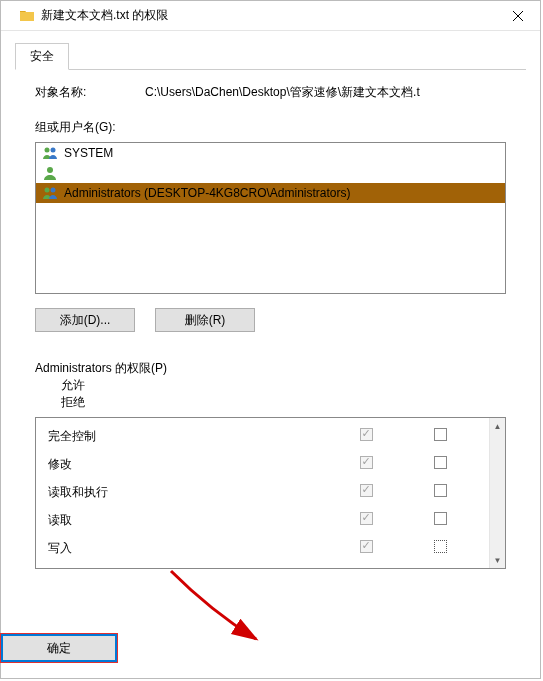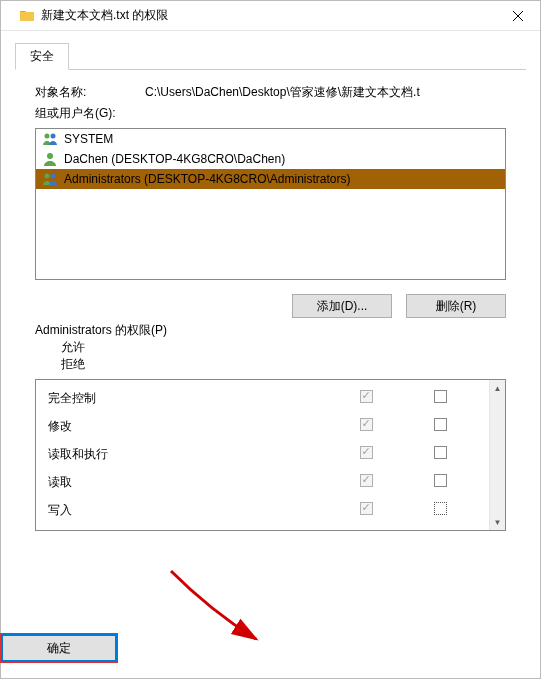--- a/index.html
+++ b/index.html
@@ -6,29 +6,29 @@
 body { font-family: "Microsoft YaHei", "Segoe UI", sans-serif; font-size: 12px; background: #fff; width: 543px; height: 681px; position: relative; }
 .window { width: 541px; height: 679px; border: 1px solid #bbb; background: #fff; position: relative; }
 .titlebar { height: 30px; display: flex; align-items: center; border-bottom: 1px solid #e5e5e5; padding: 0 0 0 18px; }
 .title-icon { width: 16px; height: 16px; margin-right: 6px; }
 .title-text { flex: 1; font-size: 12px; color: #000; }
 .close-btn { width: 44px; height: 30px; display: flex; align-items: center; justify-content: center; cursor: pointer; }
 .tab-area { padding: 12px 14px 0 14px; }
 .tabs { display: flex; border-bottom: 1px solid #ccc; }
 .tab { padding: 4px 14px; border: 1px solid #ccc; border-bottom: 1px solid #fff; background: #fff; margin-bottom: -1px; font-size: 12px; }
 .content { padding: 14px 20px 0 20px; }
-.row { display: flex; margin-bottom: 4px; }
+.row { display: flex; margin-bottom: 18px; }
 .label { width: 110px; }
 .value { flex: 1; }
 .section-label { margin-bottom: 6px; }
 .listbox { border: 1px solid #888; height: 152px; background: #fff; }
 .list-item { display: flex; align-items: center; padding: 2px 6px; height: 20px; }
 .list-item.selected { background: #a16207; }
 .user-icon { width: 16px; height: 16px; margin-right: 6px; }
-.btn-row { display: flex; justify-content: flex-end; gap: 14px; margin-top: 14px; margin-bottom: 4px; }
+.btn-row { display: flex; justify-content: flex-start; gap: 20px; margin-top: 14px; margin-bottom: 28px; }
 .btn { width: 100px; height: 24px; border: 1px solid #adadad; background: #e1e1e1; font-size: 12px; font-family: inherit; cursor: pointer; }
 .perm-header { display: flex; margin-bottom: 6px; flex-direction: column; }
 .perm-header .ph-label { flex: 1; }
 .perm-header .ph-col { width: 76px; text-align: center; }
 .perm-box { border: 1px solid #888; height: 152px; display: flex; }
 .perm-rows { flex: 1; padding: 4px 0; }
 .perm-row { display: flex; align-items: center; height: 28px; padding: 0 12px; }
 .perm-row .pr-name { flex: 1; }
 .perm-row .pr-col { width: 74px; text-align: center; }
 .chk { width: 13px; height: 13px; border: 1px solid #888; display: inline-block; background: #fff; position: relative; }
@@ -87,21 +87,20 @@
                 <path fill="#5aa84a" d="M1 14c0-2 2-4 4-4s4 2 4 4z"></path>
                 <path fill="#3878c8" d="M7 14c0-2 2-4 4-4s4 2 4 4z"></path>
               </svg></span>
             <span>SYSTEM</span>
           </div>
           <div class="list-item">
             <span class="user-icon"><svg width="16" height="16" viewBox="0 0 16 16">
                 <circle cx="8" cy="5" r="3" fill="#5aa84a"></circle>
                 <path fill="#5aa84a" d="M2 15c0-3 3-5 6-5s6 2 6 5z"></path>
               </svg></span>
-            <span>DaChen (DESKTOP-4KG8CRO\DaChen)</span>
           </div>
           <div class="list-item selected">
             <span class="user-icon"><svg width="16" height="16" viewBox="0 0 16 16">
                 <circle cx="5" cy="5" r="2.5" fill="#5aa84a"></circle>
                 <circle cx="11" cy="5" r="2.5" fill="#3878c8"></circle>
                 <path fill="#5aa84a" d="M1 14c0-2 2-4 4-4s4 2 4 4z"></path>
                 <path fill="#3878c8" d="M7 14c0-2 2-4 4-4s4 2 4 4z"></path>
               </svg></span>
             <span>Administrators (DESKTOP-4KG8CRO\Administrators)</span>
           </div>

